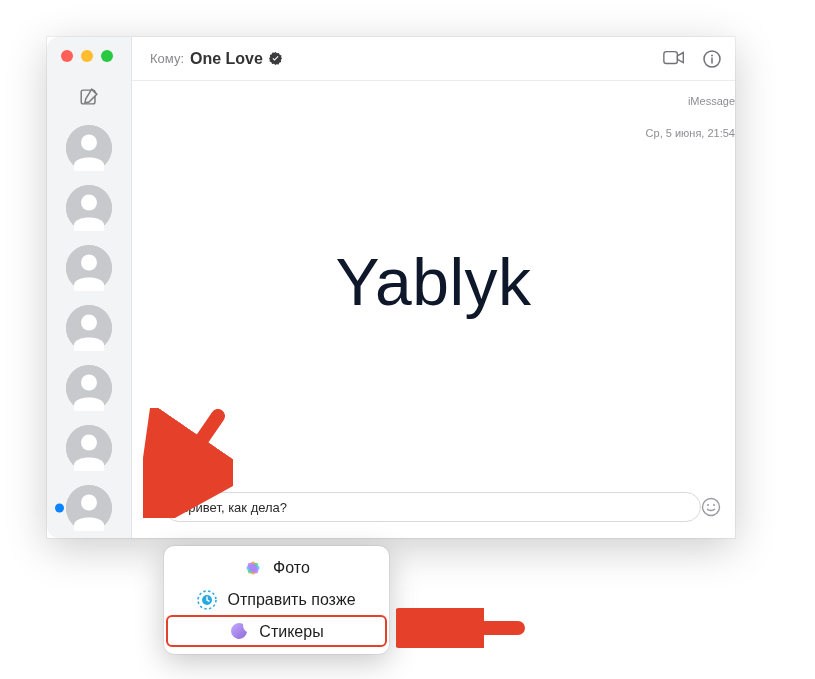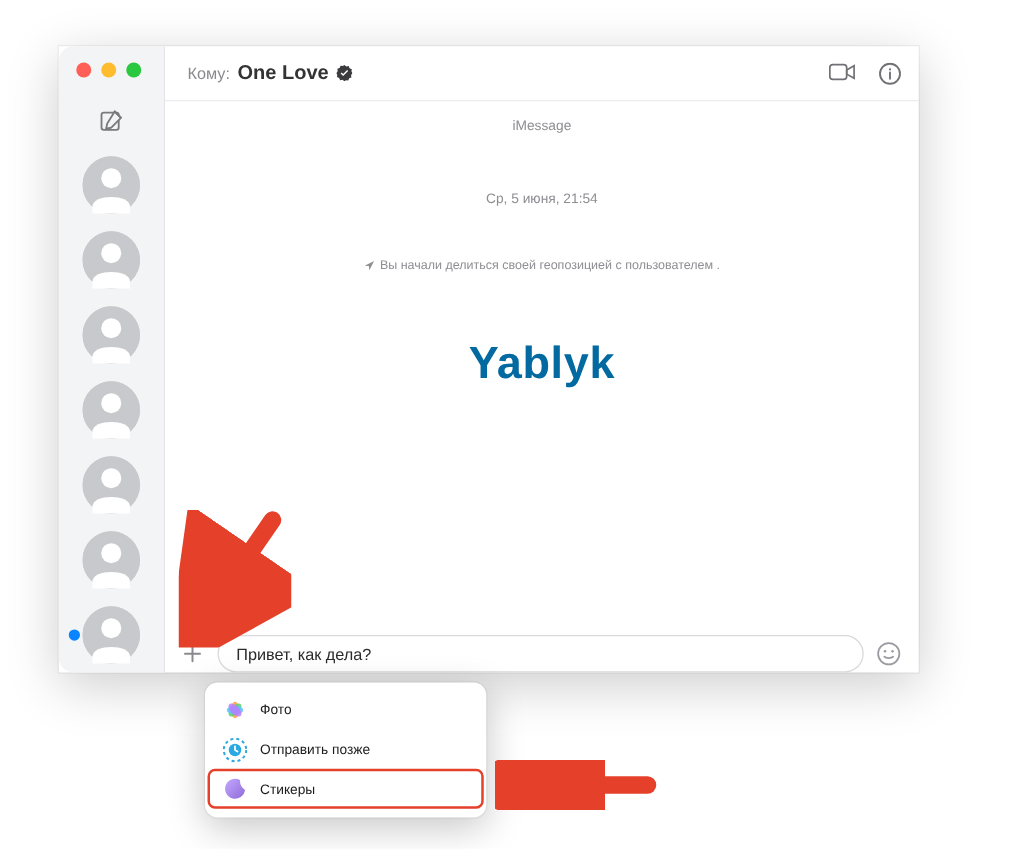--- a/index.html
+++ b/index.html
@@ -120,55 +120,53 @@
     color: #707075;
   }
   .icon-btn { width: 22px; height: 18px; cursor: pointer; }
   .info-btn { width: 18px; height: 18px; }
 
   .body {
     flex: 1;
     position: relative;
     display: flex;
     flex-direction: column;
-    align-items: center;
+    align-items: flex-end;
     padding-top: 14px;
-    gap: 40px;
   }
   .service-label {
     font-size: 11px;
     color: #8e8e93;
   }
   .date-label {
     font-size: 11px;
     color: #8e8e93;
-    margin-top: 6px;
+    margin-top: 20px;
   }
   .system-msg {
     font-size: 10px;
     color: #8e8e93;
     margin-top: 2px;
     display: flex; align-items: center; gap: 4px;
   }
   .watermark {
     position: absolute;
     top: 50%;
     left: 50%;
     transform: translate(-50%, -50%);
-    font-size: 36px;
-    font-weight: 700;
-    color: #0369a1;
+    font-size: 66px;
+    font-weight: 400;
+    color: #0f172a;
     letter-spacing: 0.5px;
     user-select: none;
   }
   .compose-bar {
     display: flex;
     align-items: center;
-    padding: 10px 14px 0 12px;
-    gap: 10px;
+    padding: 10px 14px 16px 12px;
   }
   .plus-btn {
     width: 20px; height: 20px;
     color: #8a8a8e;
     cursor: pointer;
     display: flex; align-items:center; justify-content:center;
   }
   .input-pill {
     flex: 1;
     height: 30px;
@@ -198,23 +196,24 @@
     box-shadow: 0 8px 30px rgba(0,0,0,0.22), 0 0 0 1px rgba(0,0,0,0.05);
     padding: 6px;
     z-index: 50;
   }
   .menu-item {
     display: flex;
     align-items: center;
     gap: 10px;
     padding: 6px 8px;
     border-radius: 6px;
-    font-size: 11px;
+    font-size: 16px;
     color: #1d1d1f;
     cursor: pointer;
+    justify-content: center;
   }
   .menu-item .mi-icon {
     width: 20px; height: 20px; border-radius: 50%;
     display: flex; align-items: center; justify-content: center;
     flex-shrink: 0;
   }
   .mi-highlight {
     position: absolute;
     left: 2px;
     top: 69px;
@@ -350,26 +349,20 @@
             <circle cx="9" cy="5.5" r="0.9" fill="currentColor" stroke="none"></circle>
             <path d="M9 8 V13" stroke-linecap="round"></path>
           </svg>
         </span>
       </div>
     </div>
 
     <div class="body">
       <div class="service-label">iMessage</div>
       <div class="date-label">Ср, 5 июня, 21:54</div>
-      <div class="system-msg">
-        <svg width="9" height="9" viewBox="0 0 12 12" fill="#8e8e93">
-            <path d="M1 6 L11 1 L6 11 L5.5 6.5 Z"></path>
-          </svg>
-        <span>Вы начали делиться своей геопозицией с пользователем .</span>
-      </div>
       <div class="watermark">Yablyk</div>
     </div>
 
     <div class="compose-bar">
       <div class="plus-btn">
         <svg viewBox="0 0 20 20" stroke="currentColor" stroke-width="1.6" stroke-linecap="round">
           <path d="M10 4 V16 M4 10 H16"></path>
         </svg>
       </div>
       <div class="input-pill">

